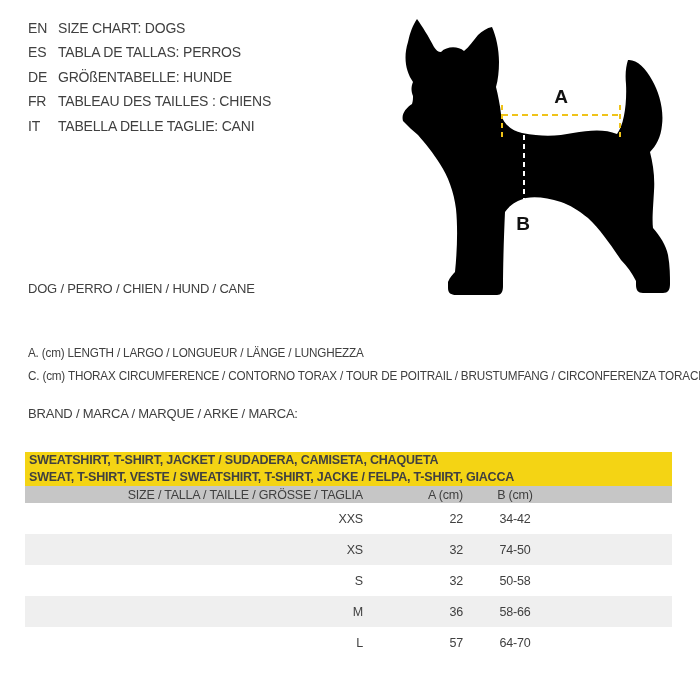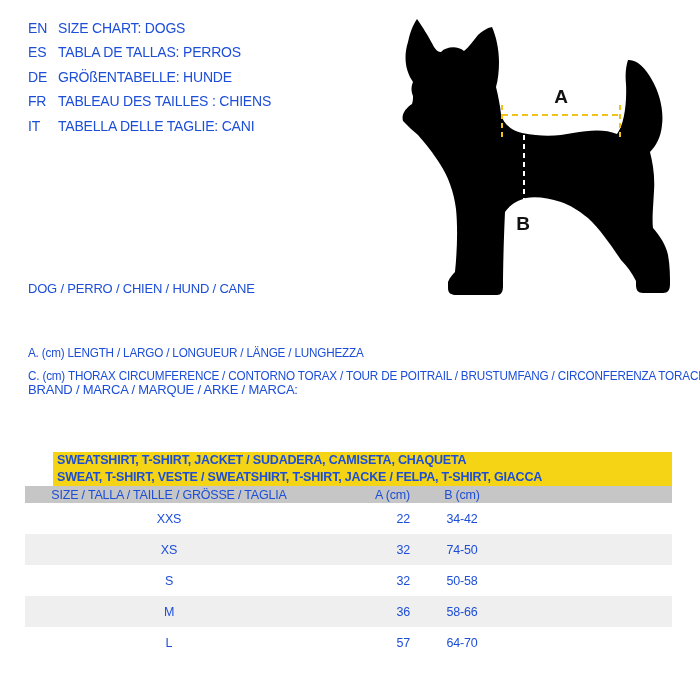--- a/index.html
+++ b/index.html
@@ -1,40 +1,40 @@
 <!DOCTYPE html>
 <html><head>
 <meta charset="utf-8">
 <style>
   html,body{margin:0;padding:0;background:#fff;}
   .canvas{
     position:relative;width:700px;height:700px;background:#fff;overflow:hidden;
-    font-family:"Liberation Sans","DejaVu Sans",sans-serif;color:#1d4ed8;
+    font-family:"Liberation Sans","DejaVu Sans",sans-serif;color:#404040;
   }
   
   .lang-list{position:absolute;left:28px;top:16px;}
   .lang-row{display:flex;line-height:24.4px;font-size:14px;letter-spacing:-0.2px;white-space:nowrap;}
   .lang-code{width:30px;flex:0 0 30px;}
   
   .dog-svg{position:absolute;left:398px;top:4px;width:300px;height:300px;}
   .measure-label{font-weight:bold;font-size:19px;fill:#111;}
   
   .caption{position:absolute;left:28px;white-space:nowrap;font-size:13px;letter-spacing:-0.2px;}
   .dog-caption{top:281px;}
   .measure-lines{top:341px;transform:scaleX(0.9);transform-origin:0 50%;}
   .measure-lines div{line-height:23px;font-size:13px;white-space:nowrap;}
-  .brand-line{top:382px;text-align:right;}
+  .brand-line{top:406px;text-align:right;}
   
   .size-table{position:absolute;left:25px;top:452px;width:647px;}
-  .band{background:#F4D414;padding:0 0 0 4px;margin-left:28px;}
+  .band{background:#F4D414;padding:0 0 0 4px;}
   .band div{font-weight:bold;font-size:12.5px;line-height:17px;letter-spacing:-0.2px;white-space:nowrap;}
   .trow{display:flex;align-items:center;height:31px;font-size:12.5px;letter-spacing:-0.2px;}
   .thead{background:#C6C6C6;height:17px;}
   .trow.alt{background:#EFEFEF;}
-  .c1{width:282px;flex:0 0 282px;padding-left:3px;text-align:center;}
+  .c1{width:282px;flex:0 0 282px;padding-left:16px;text-align:right;margin-left:40px;}
   .c2{width:100px;flex:0 0 100px;text-align:right;}
   .c3{width:104px;flex:0 0 104px;text-align:center;}
   .filler{flex:1;}
 </style>
 </head>
 <body>
 
 <div class="canvas">
 
   <div class="lang-list">

